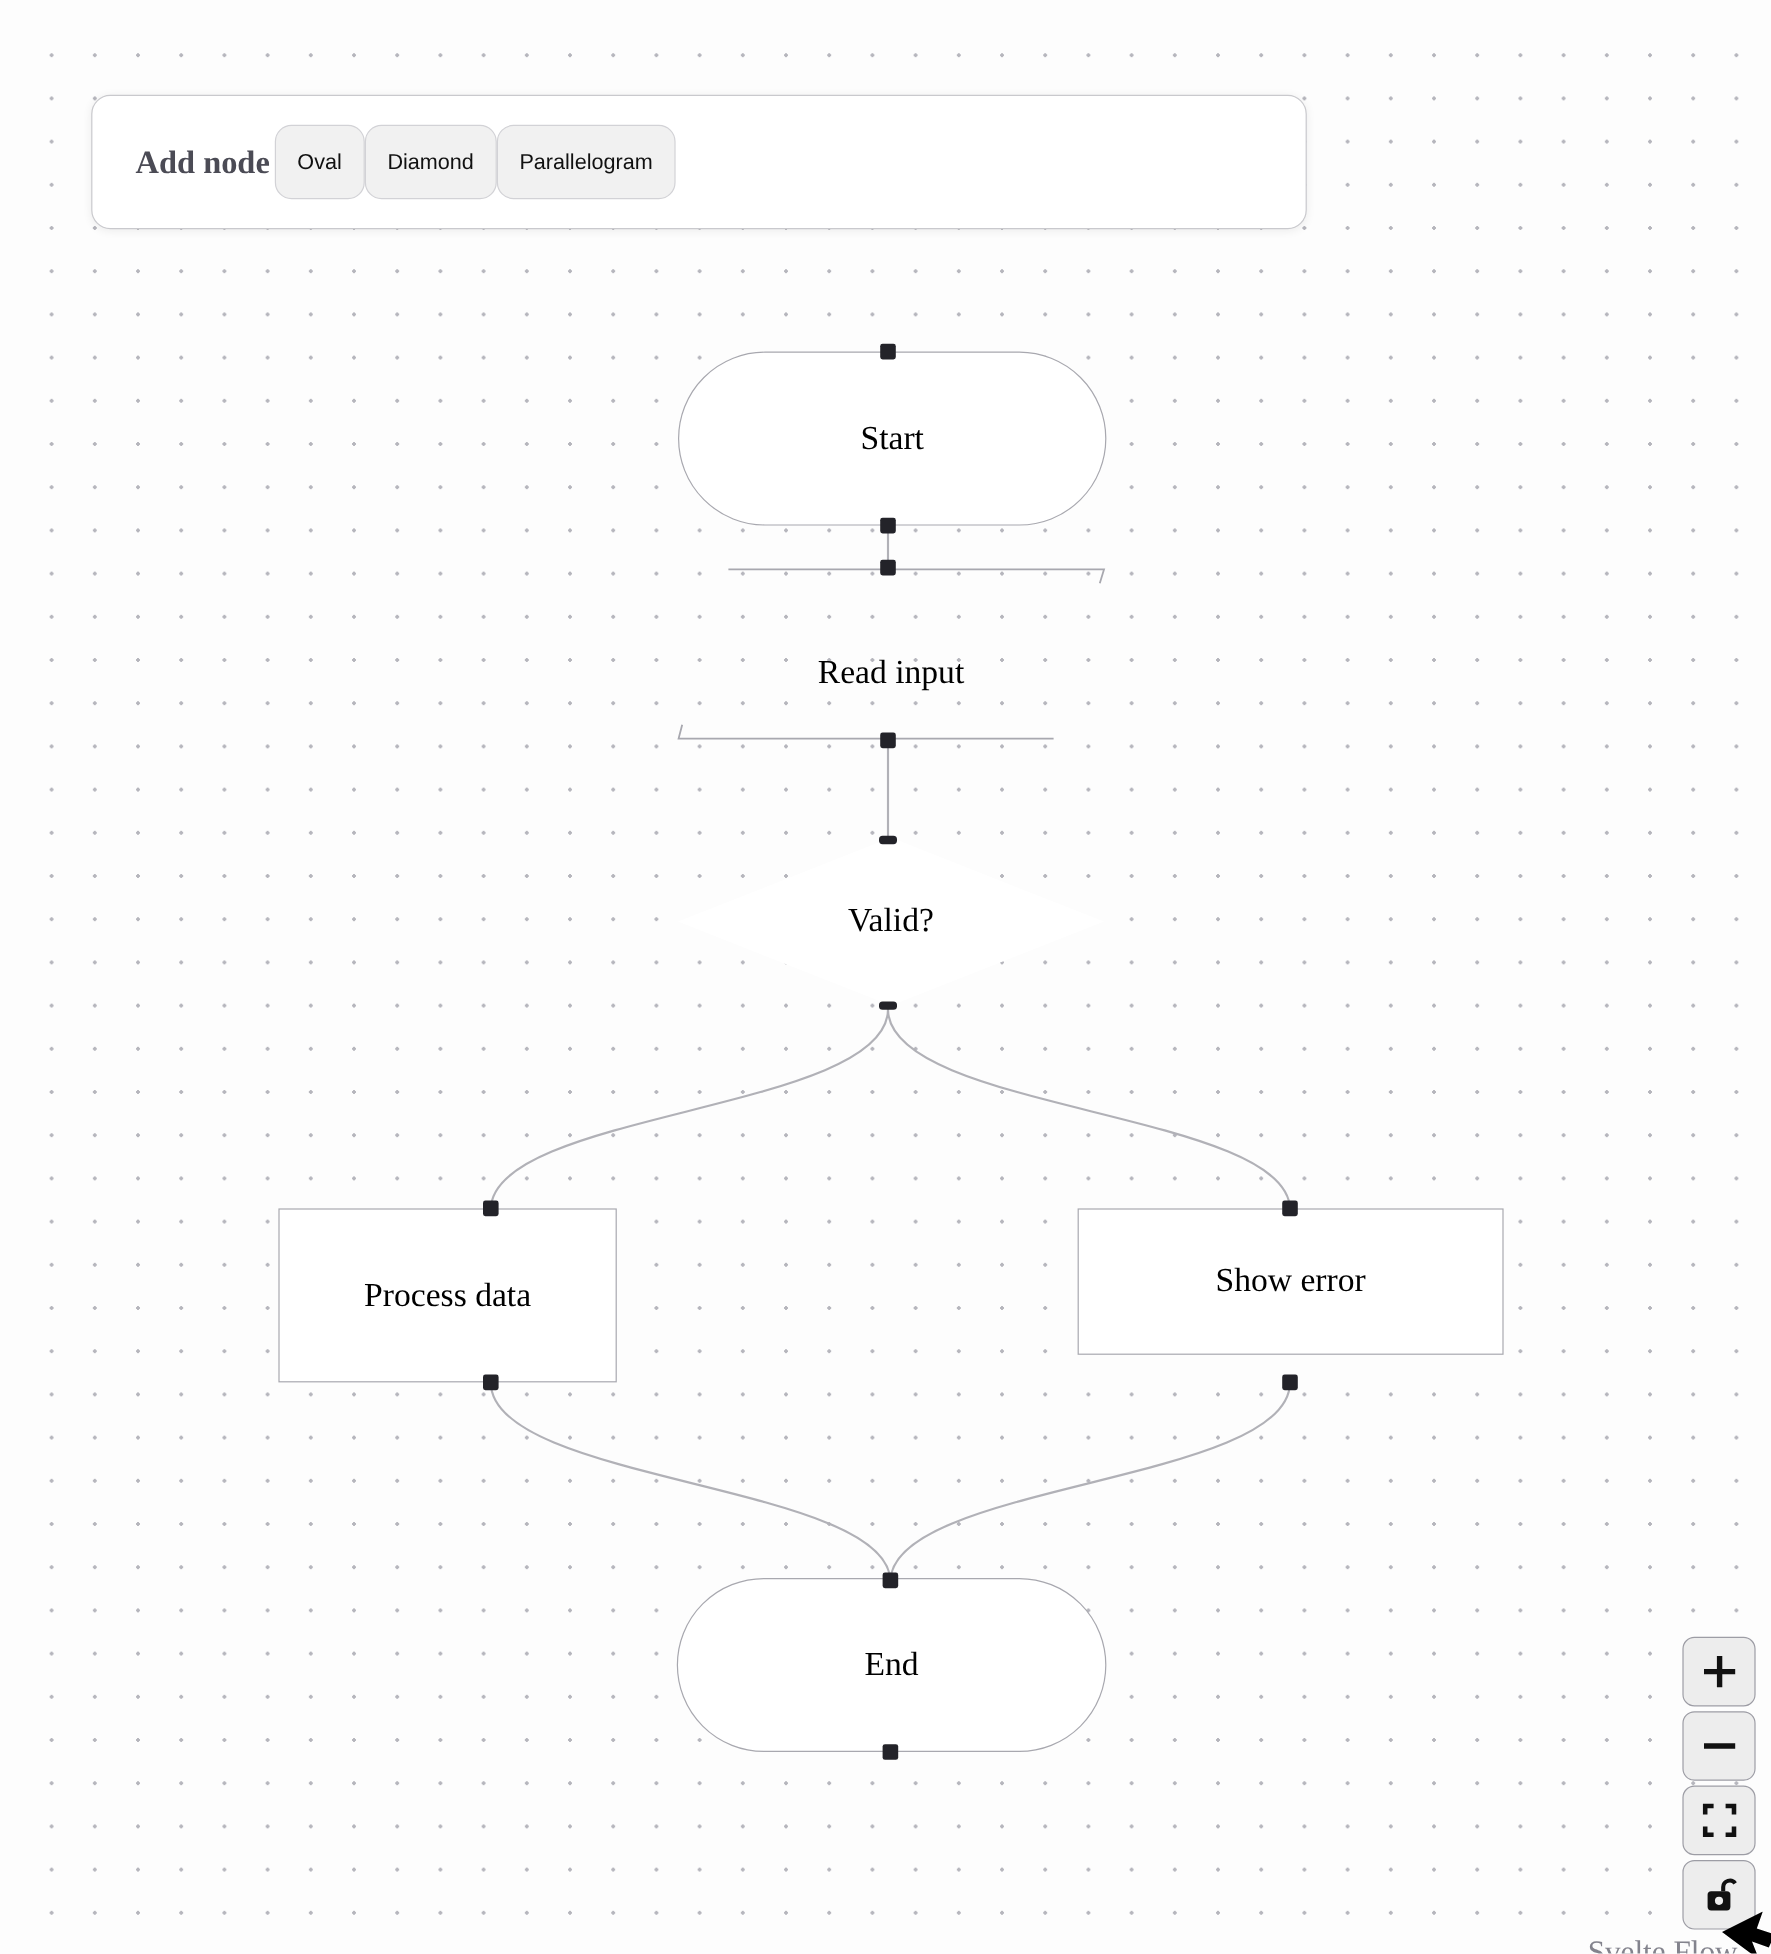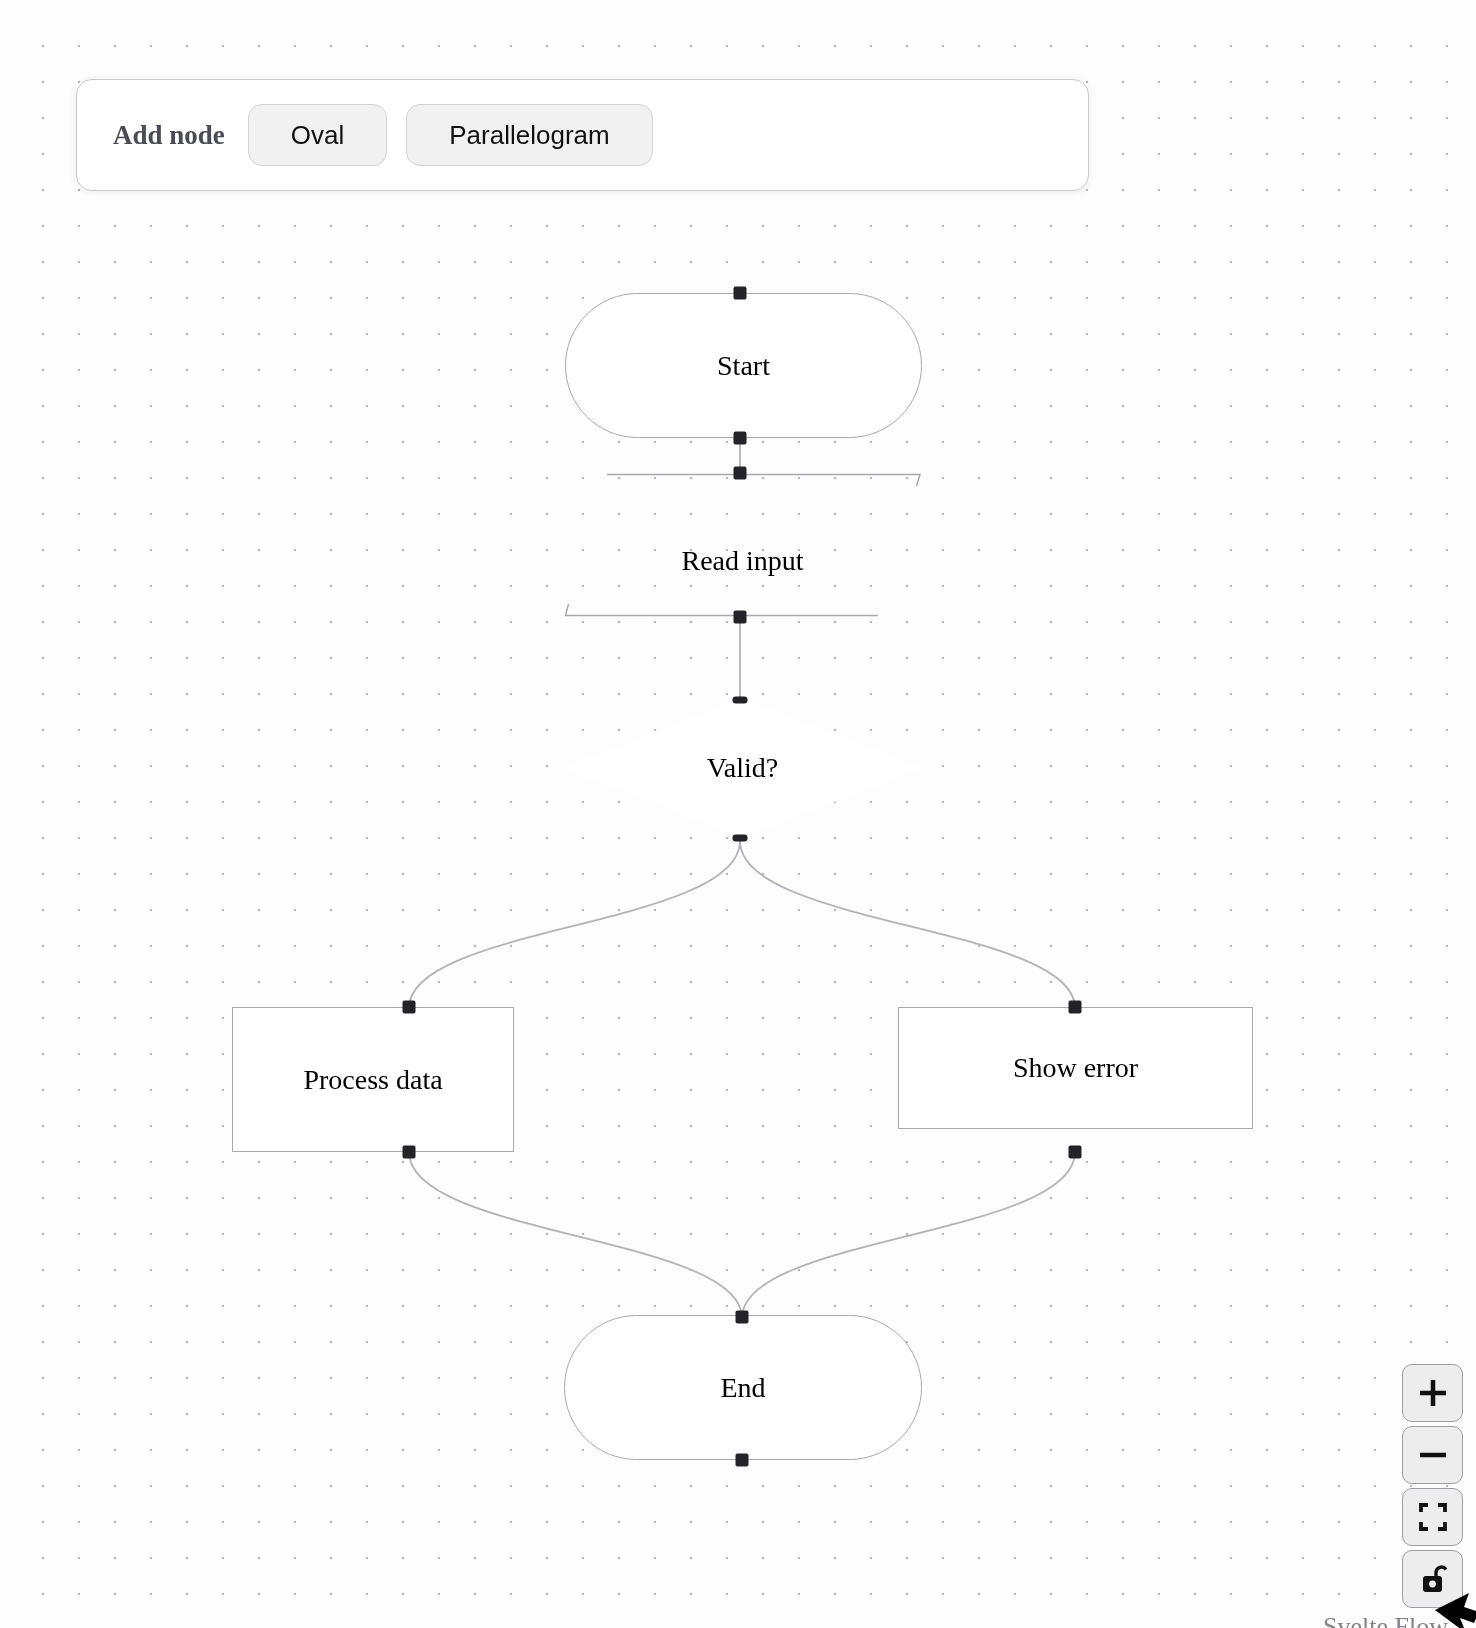--- a/index.html
+++ b/index.html
@@ -36,30 +36,30 @@
   .handle{
     position:absolute;z-index:3;width:13px;height:13px;background:#232329;
     border-radius:2px;transform:translate(-50%,-50%);
   }
   .handle.slim{width:15px;height:7px;border-radius:3px;}
   
   .toolbar{
     position:absolute;left:76px;top:79px;width:1013px;height:112px;z-index:10;
     box-sizing:border-box;background:#fff;border:1px solid #c9c9cd;border-radius:16px;
     box-shadow:0 1px 8px rgba(0,0,0,0.07);
-    display:flex;align-items:center;gap:19px;padding-left:36px;
+    display:flex;align-items:center;padding-left:36px;
   }
   .toolbar-label{
     font-family:"Liberation Serif",serif;font-weight:bold;font-size:27px;color:#4b4b55;
     margin-right:4px;
   }
   .tool-btn{
-    height:62px;padding:0 42px;border-radius:14px;background:#f1f1f1;
+    height:62px;padding:0 18px;border-radius:14px;background:#f1f1f1;
     border:1px solid #d2d2d6;font-family:"Liberation Sans",sans-serif;
-    font-size:26px;color:#111;display:flex;align-items:center;cursor:pointer;
+    font-size:18px;color:#111;display:flex;align-items:center;cursor:pointer;
   }
   
   .controls{
     position:absolute;right:13px;bottom:20px;z-index:10;
     display:flex;flex-direction:column;gap:4px;
   }
   .ctrl-btn{
     width:61px;height:58px;box-sizing:border-box;background:#ededed;
     border:1.5px solid #9d9da5;border-radius:10px;
     display:flex;align-items:center;justify-content:center;cursor:pointer;
@@ -127,20 +127,21 @@
 <div class="handle" style="left:409px;top:1007px;"></div>
 <div class="handle" style="left:409px;top:1152px;"></div>
 <div class="handle" style="left:1075px;top:1007px;"></div>
 <div class="handle" style="left:1075px;top:1152px;"></div>
 <div class="handle" style="left:742px;top:1317px;"></div>
 <div class="handle" style="left:742px;top:1460px;"></div>
 
 <div class="toolbar">
   <span class="toolbar-label">Add node</span>
   <button class="tool-btn">Oval</button>
+  <button class="tool-btn">Diamond</button>
   <button class="tool-btn">Parallelogram</button>
 </div>
 
 <div class="controls">
   <button class="ctrl-btn" aria-label="zoom-in">
     <svg width="34" height="34" viewBox="0 0 34 34">
       <path d="M17 4 V30 M4 17 H30" stroke="#111" stroke-width="4.5" fill="none"></path>
     </svg>
   </button>
   <button class="ctrl-btn" aria-label="zoom-out">

